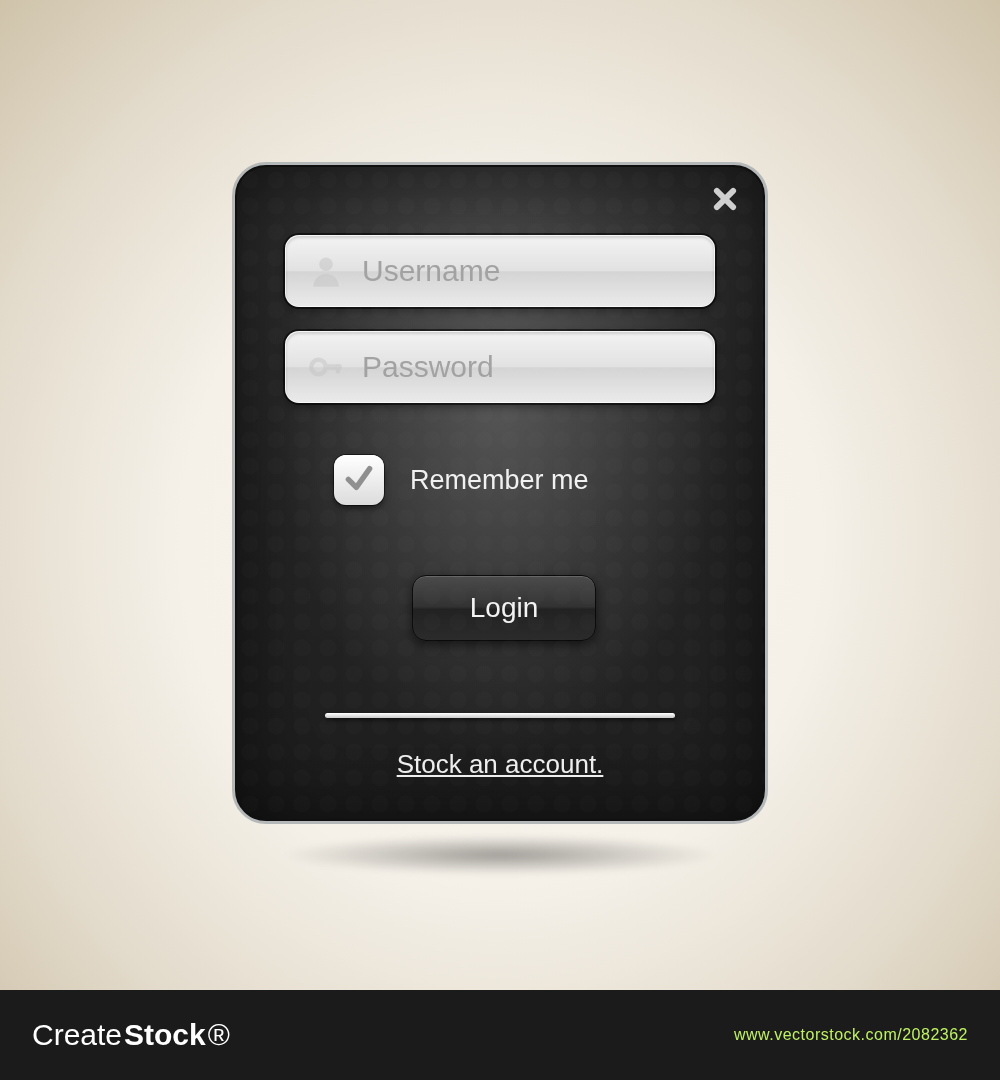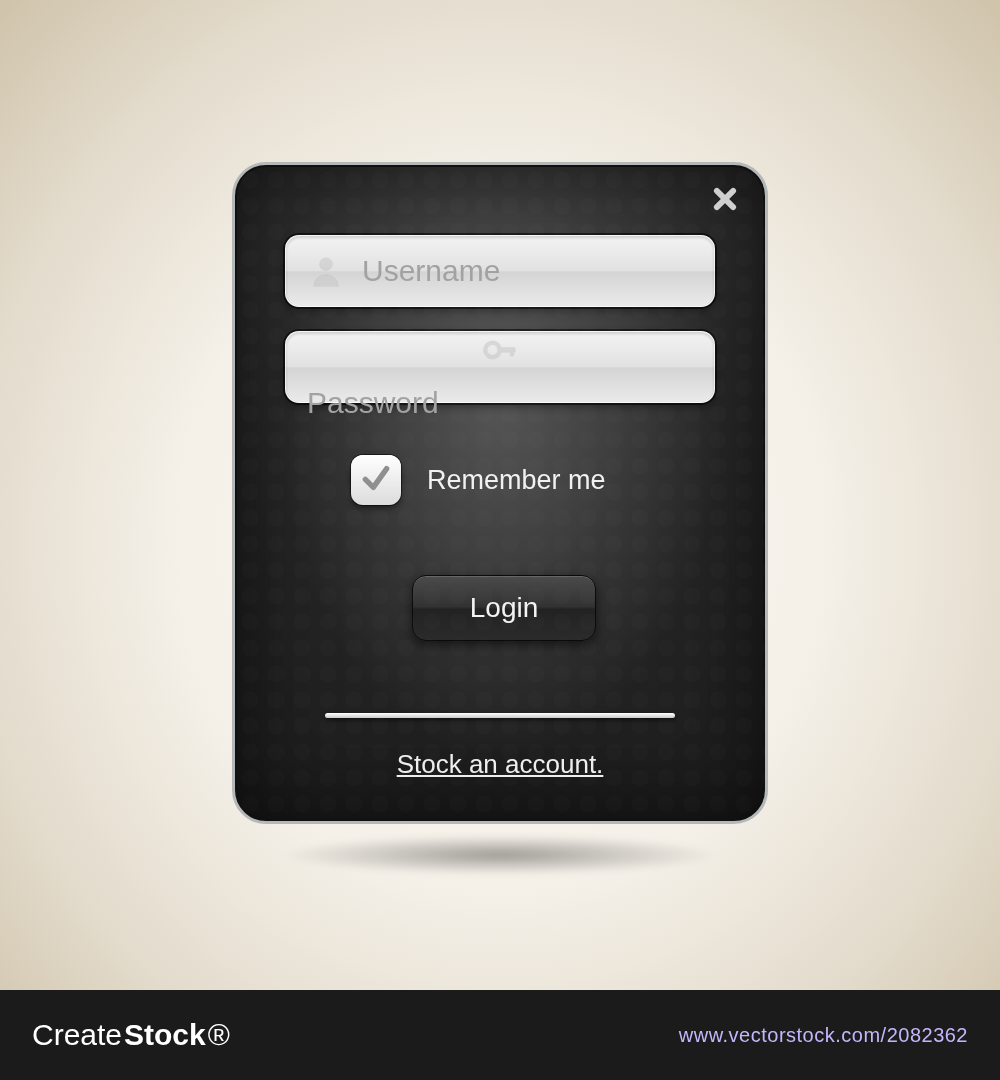--- a/index.html
+++ b/index.html
@@ -56,31 +56,31 @@
       background: linear-gradient(#f3f3f3 0%, #e1e1e1 50%, #d4d4d4 51%, #eaeaea 100%);
       border: 1px solid rgba(255,255,255,0.55);
       box-shadow:
         inset 0 2px 3px rgba(0,0,0,0.15),
         0 0 0 2px rgba(0,0,0,0.55),
         0 4px 10px rgba(0,0,0,0.4);
       display: flex; align-items: center; gap: 18px;
       padding: 0 22px;
     }
     .field.username { top: 70px; }
-    .field.password { top: 166px; flex-direction: column; }
+    .field.password { top: 166px; }
     .field .icon { width: 36px; height: 36px; flex: 0 0 36px; opacity: 0.55; }
     .field .icon svg { width: 100%; height: 100%; display: block; }
     .field input {
       flex: 1 1 auto; border: none; background: transparent; outline: none;
       font-size: 30px; color: #777;
     }
     .field input::placeholder { color: #a2a2a2; }
 
     .remember-row {
-      position: absolute; left: 116px; top: 290px; display: flex; align-items: center; gap: 26px; text-align: center;
+      position: absolute; left: 99px; top: 290px; display: flex; align-items: center; gap: 26px; text-align: center;
     }
     .checkbox {
       width: 50px; height: 50px; border-radius: 12px;
       background: linear-gradient(#fff,#dcdcdc);
       box-shadow: inset 0 1px 0 rgba(255,255,255,0.9), 0 0 0 1px rgba(0,0,0,0.5), 0 3px 6px rgba(0,0,0,0.5);
       display: flex; align-items: center; justify-content: center;
       cursor: pointer;
     }
     .checkbox svg { width: 32px; height: 32px; }
     .remember-label { color: #f1f1f1; font-size: 27px; cursor: default; }
@@ -110,21 +110,21 @@
     .footer {
       position: absolute; left: 0; right: 0; bottom: 0; height: 90px;
       background: #1b1b1b; display: flex; align-items: center; justify-content: space-between;
       padding: 0 32px;
     }
     .footer-brand {
       color: #fff; font-size: 30px; display: flex; align-items: center; gap: 2px;
     }
     .footer-brand .v { font-weight: 300; }
     .footer-brand .s { font-weight: 700; }
-    .www { color: #c4b5fd; font-size: 20px; letter-spacing: 0.5px; }
+    .www { color: #bef264; font-size: 16px; letter-spacing: 0.5px; }
   </style>
 </head>
 <body>
 
 <div class="stage">
 
   <div class="panel-shadow"></div>
 
   <div class="panel">
 

